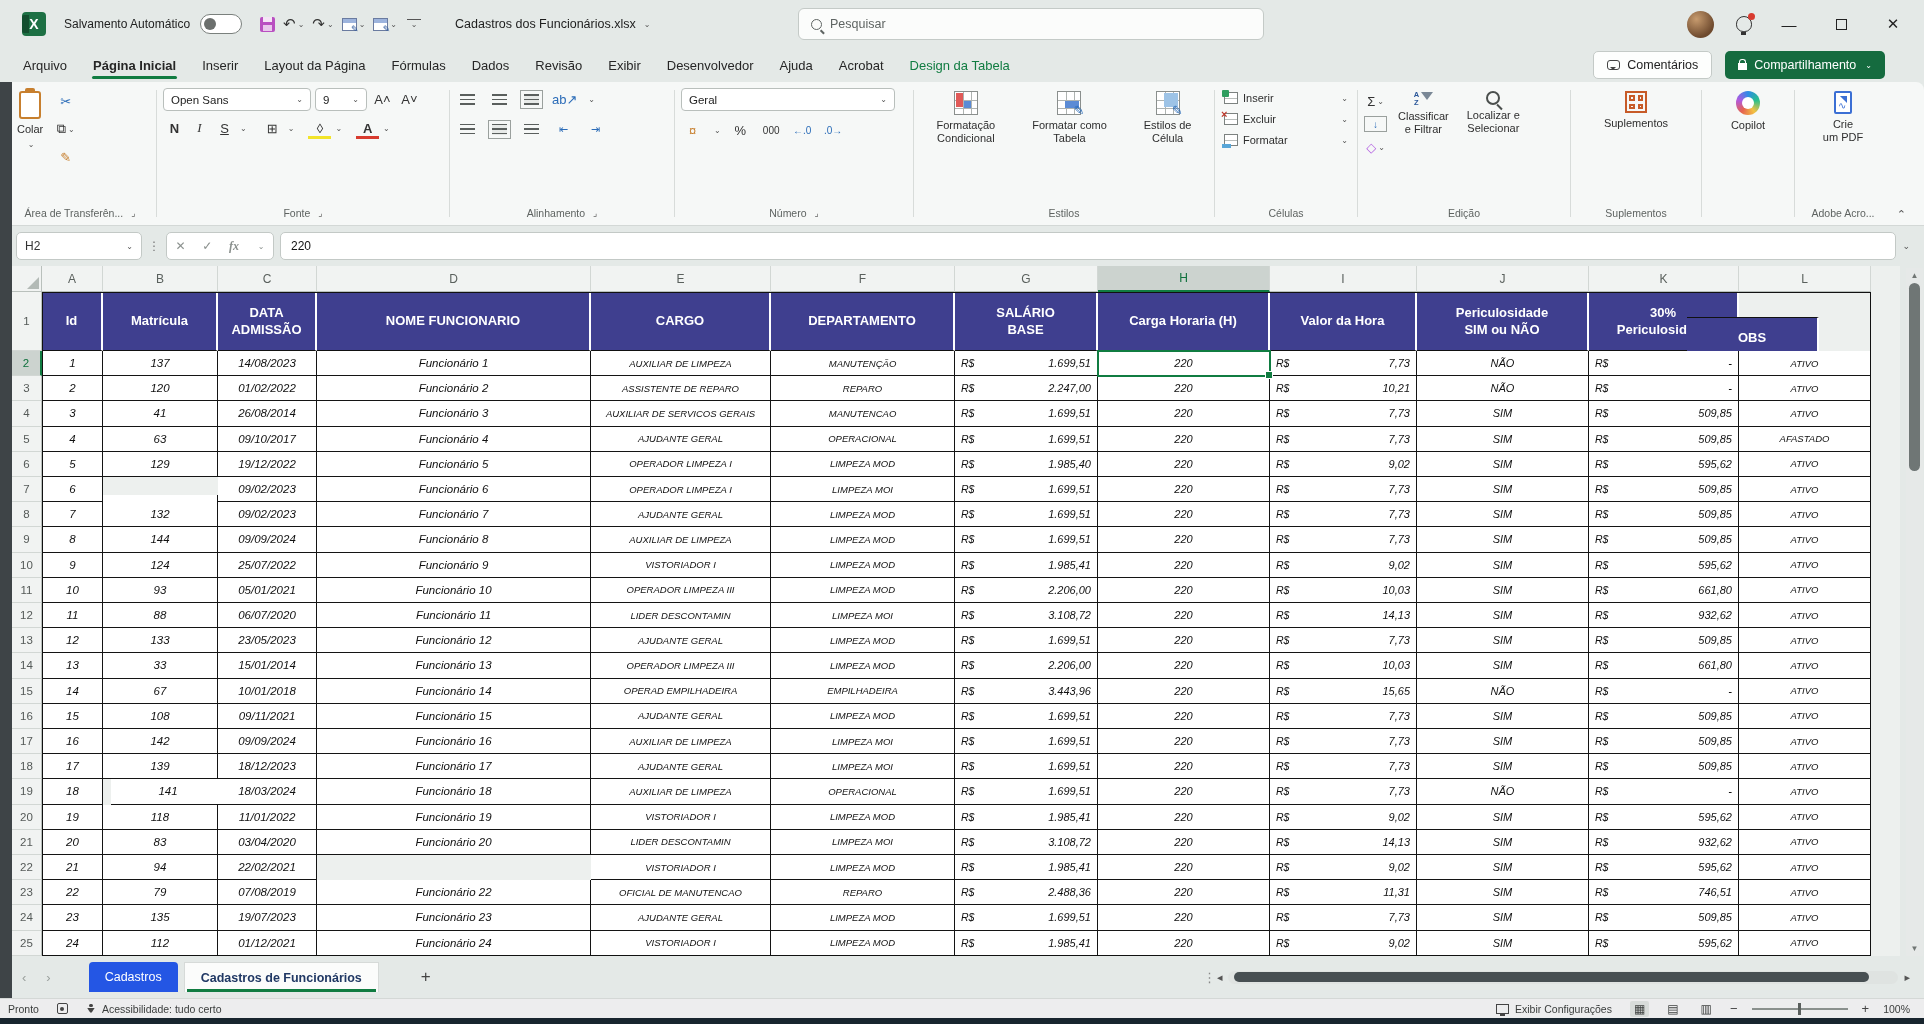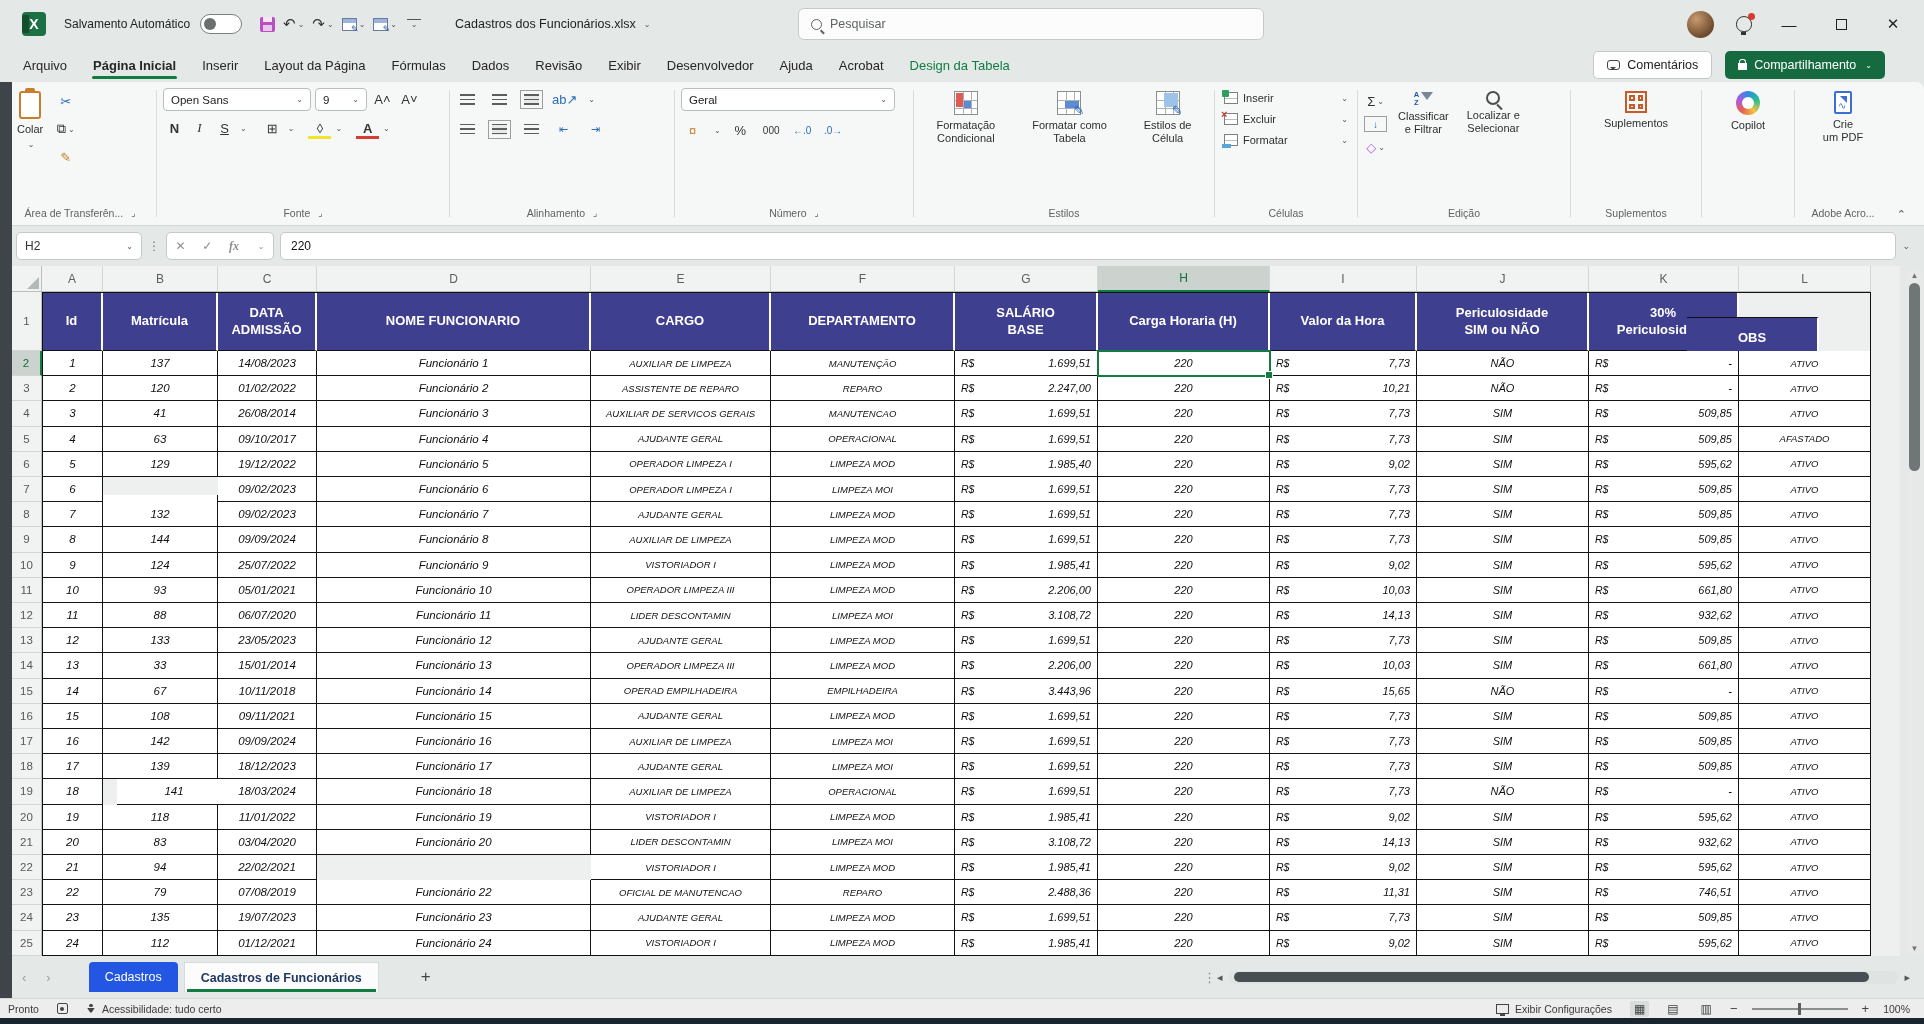--- a/index.html
+++ b/index.html
@@ -810,21 +810,21 @@
         <span class="cur-val">10,03</span>
       </div>
       <div class="cell num" style="left: 1405px; top: 387.4px; width: 172px; height: 25.2px;">SIM</div>
       <div class="cell cur" style="left: 1577px; top: 387.4px; width: 150px; height: 25.2px;">
         <span class="cur-sym">R$</span>
         <span class="cur-val">661,80</span>
       </div>
       <div class="cell sm" style="left: 1727px; top: 387.4px; width: 132px; height: 25.2px;">ATIVO</div>
       <div class="cell txt" style="left: 30px; top: 412.6px; width: 61px; height: 25.2px; border-left: 1px solid rgb(20, 20, 20);">14</div>
       <div class="cell txt" style="left: 91px; top: 412.6px; width: 115px; height: 25.2px;">67</div>
-      <div class="cell txt" style="left: 206px; top: 412.6px; width: 99px; height: 25.2px;">10/11/2018</div>
+      <div class="cell txt" style="left: 206px; top: 412.6px; width: 99px; height: 25.2px;">10/01/2018</div>
       <div class="cell txt" style="left: 305px; top: 412.6px; width: 274px; height: 25.2px;">Funcionário 14</div>
       <div class="cell sm" style="left: 579px; top: 412.6px; width: 180px; height: 25.2px;">OPERAD EMPILHADEIRA</div>
       <div class="cell sm" style="left: 759px; top: 412.6px; width: 184px; height: 25.2px;">EMPILHADEIRA</div>
       <div class="cell cur" style="left: 943px; top: 412.6px; width: 143px; height: 25.2px;">
         <span class="cur-sym">R$</span>
         <span class="cur-val">3.443,96</span>
       </div>
       <div class="cell num" style="left: 1086px; top: 412.6px; width: 172px; height: 25.2px;">220</div>
       <div class="cell cur" style="left: 1258px; top: 412.6px; width: 147px; height: 25.2px;">
         <span class="cur-sym">R$</span>
@@ -893,21 +893,21 @@
         <span class="cur-sym">R$</span>
         <span class="cur-val">7,73</span>
       </div>
       <div class="cell num" style="left: 1405px; top: 488.2px; width: 172px; height: 25.2px;">SIM</div>
       <div class="cell cur" style="left: 1577px; top: 488.2px; width: 150px; height: 25.2px;">
         <span class="cur-sym">R$</span>
         <span class="cur-val">509,85</span>
       </div>
       <div class="cell sm" style="left: 1727px; top: 488.2px; width: 132px; height: 25.2px;">ATIVO</div>
       <div class="cell txt" style="left: 30px; top: 513.4px; width: 61px; height: 25.2px; border-left: 1px solid rgb(20, 20, 20);">18</div>
-      <div class="cell txt" style="left: 105px; top: 513.4px; width: 115px; height: 25.2px;">141</div>
+      <div class="cell txt" style="left: 99px; top: 513.4px; width: 115px; height: 25.2px;">141</div>
       <div class="cell txt" style="left: 206px; top: 513.4px; width: 99px; height: 25.2px;">18/03/2024</div>
       <div class="cell txt" style="left: 305px; top: 513.4px; width: 274px; height: 25.2px;">Funcionário 18</div>
       <div class="cell sm" style="left: 579px; top: 513.4px; width: 180px; height: 25.2px;">AUXILIAR DE LIMPEZA</div>
       <div class="cell sm" style="left: 759px; top: 513.4px; width: 184px; height: 25.2px;">OPERACIONAL</div>
       <div class="cell cur" style="left: 943px; top: 513.4px; width: 143px; height: 25.2px;">
         <span class="cur-sym">R$</span>
         <span class="cur-val">1.699,51</span>
       </div>
       <div class="cell num" style="left: 1086px; top: 513.4px; width: 172px; height: 25.2px;">220</div>
       <div class="cell cur" style="left: 1258px; top: 513.4px; width: 147px; height: 25.2px;">

